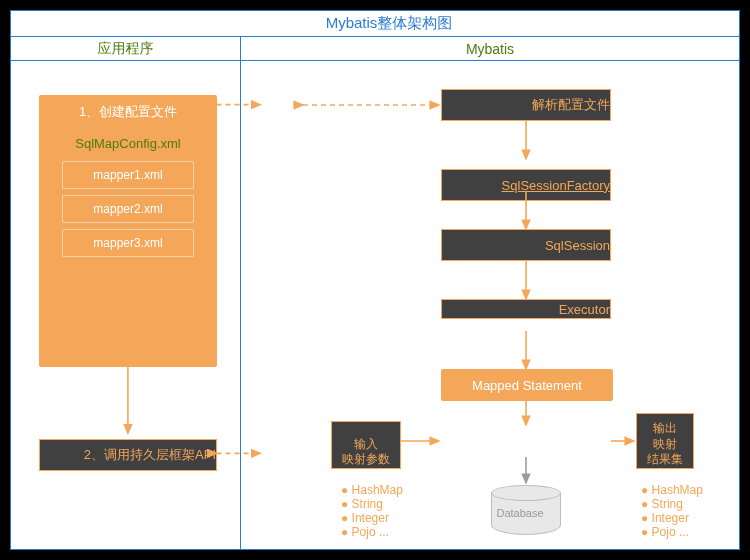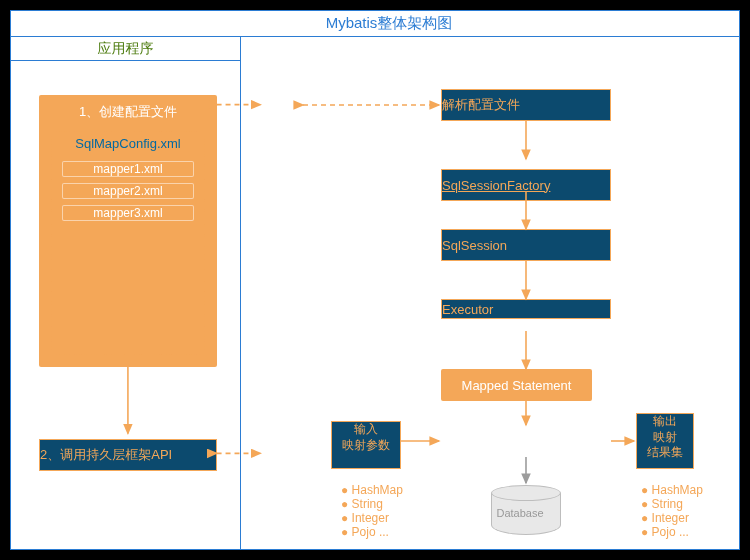--- a/index.html
+++ b/index.html
@@ -55,43 +55,43 @@
   .box-filled {
     background: #f4a758;
     color: #fff;
     display: flex;
     align-items: center;
     justify-content: center;
     font-size: 13px;
     border-radius: 2px;
   }
   .box-outline {
-    background: #0c4a6e;
+    background: #404040;
     border: 1px solid #f4a758;
     color: #f4a758;
     display: flex;
     align-items: center;
-    justify-content: flex-start;
+    justify-content: flex-end;
     font-size: 13px;
   }
   .dashed-box {
     border: 1.5px dashed #f4a758;
     position: absolute;
   }
   .dashed-title {
     color: #f4a758;
     font-size: 13px;
     text-align: center;
     padding: 4px 0;
   }
   .mapper-item {
     background: #f4a758;
     color: #fff;
     font-size: 12px;
-    padding: 0 0;
+    padding: 6px 0;
     margin: 6px 10px;
     text-align: center;
     border-radius: 2px;
   }
   .bullet-list {
     font-size: 12px;
     color: #f4a758;
   }
   .bullet-list div::before {
     content: "● ";
@@ -147,50 +147,51 @@
 
       <div class="box-filled" style="position:absolute; left:28px; top:58px; width:178px; height:272px; flex-direction:column; justify-content:flex-start; padding-top:8px;">
         <div style="font-size:13px;">1、创建配置文件</div>
 
         <div class="dashed-box" style="left:12px; top:36px; width:154px; height:224px; background:rgba(255,255,255,0.0);">
           <div style="background:#fff; position:absolute; inset:0; opacity:0;"></div>
         </div>
       </div>
 
       <div class="dashed-box" style="left:40px; top:94px; width:154px; height:224px; background:transparent;">
-        <div class="dashed-title" style="color:#0369a1;">SqlMapConfig.xml</div>
+        <div class="dashed-title" style="color:#4d7c0f;">SqlMapConfig.xml</div>
         <div id="mapper-holder">
             <div class="mapper-item" style="background: rgb(244, 167, 88); border: 1px solid rgba(255, 255, 255, 0.5);">mapper1.xml</div>
             <div class="mapper-item" style="background: rgb(244, 167, 88); border: 1px solid rgba(255, 255, 255, 0.5);">mapper2.xml</div>
             <div class="mapper-item" style="background: rgb(244, 167, 88); border: 1px solid rgba(255, 255, 255, 0.5);">mapper3.xml</div>
           </div>
       </div>
 
       <div class="box-outline" style="position:absolute; left:28px; top:402px; width:178px; height:32px;">
         <span>2、调用持久层框架API</span>
       </div>
     </div>
 
     <div class="col-right">
+      <div class="col-header">Mybatis</div>
 
 
       <div id="flow-holder">
           <div class="box-outline" style="position: absolute; left: 200px; top: 52px; width: 170px; height: 32px;">
             <span>解析配置文件</span>
           </div>
           <div class="box-outline" style="position: absolute; left: 200px; top: 132px; width: 170px; height: 32px; text-decoration: underline;">
             <span>SqlSessionFactory</span>
           </div>
           <div class="box-outline" style="position: absolute; left: 200px; top: 192px; width: 170px; height: 32px;">
             <span>SqlSession</span>
           </div>
           <div class="box-outline" style="position: absolute; left: 200px; top: 262px; width: 170px; height: 20px;">
             <span>Executor</span>
           </div>
-          <div class="box-filled" style="position: absolute; left: 200px; top: 332px; width: 151px; height: 32px; background: rgb(244, 167, 88); color: rgb(255, 255, 255);">
+          <div class="box-filled" style="position: absolute; left: 200px; top: 332px; width: 172px; height: 32px; background: rgb(244, 167, 88); color: rgb(255, 255, 255);">
             <span>Mapped Statement</span>
           </div>
         </div>
 
       <div class="box-outline" style="position:absolute; left:90px; top:384px; width:70px; height:48px; flex-direction:column; font-size:12px; line-height:1.3;">
         <span>输入</span>
         <span>映射参数</span>
       </div>
 
       <div class="box-outline" style="position:absolute; left:395px; top:376px; width:58px; height:56px; flex-direction:column; font-size:12px; line-height:1.3;">

